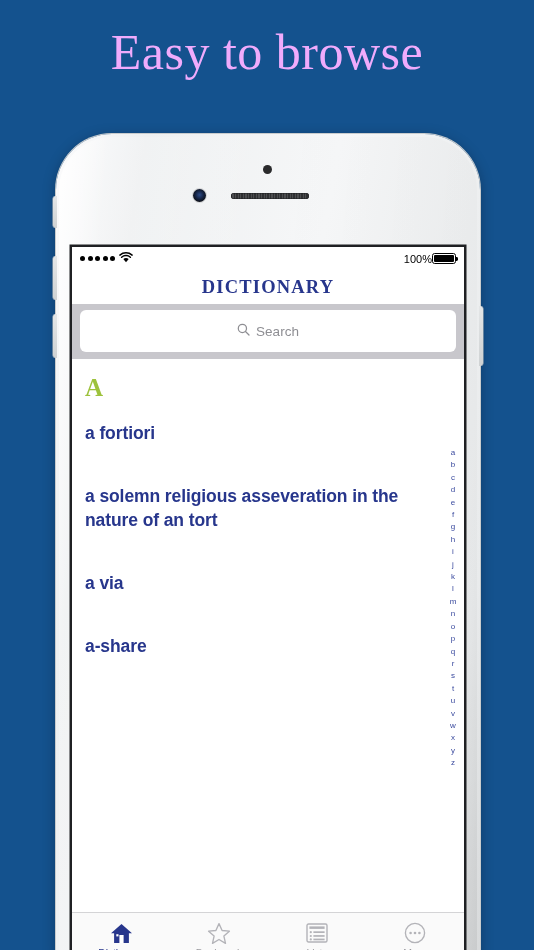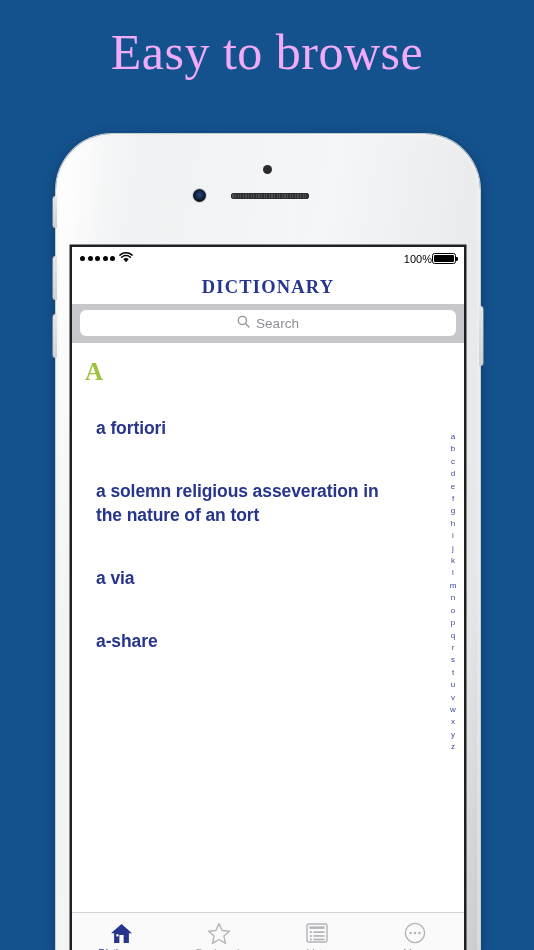--- a/index.html
+++ b/index.html
@@ -210,21 +210,21 @@
   }
 
   
   .searchbar {
     background: #c8c7cc;
     padding: 6px 8px 7px 8px;
   }
   .search-field {
     background: #ffffff;
     border-radius: 6px;
-    height: 26px;
+    height: 42px;
     display: flex;
     align-items: center;
     justify-content: center;
     gap: 6px;
   }
   .search-placeholder {
     color: #8e8e93;
     font-size: 13.5px;
   }
   .search-icon { display: block; }
@@ -238,21 +238,21 @@
   .section-letter {
     color: #9dc23c;
     font-family: "Liberation Serif", serif;
     font-weight: bold;
     font-size: 25px;
     padding: 16px 0 0 13px;
     line-height: 1;
   }
   .entries {
     padding: 0 0 0 13px;
-    margin: 11px;
+    margin: 0;
     list-style: none;
   }
   .entry {
     color: #27368c;
     font-size: 17.5px;
     font-weight: bold;
     line-height: 1.33;
     padding: 20px 46px 20px 0;
     letter-spacing: -0.1px;
   }

